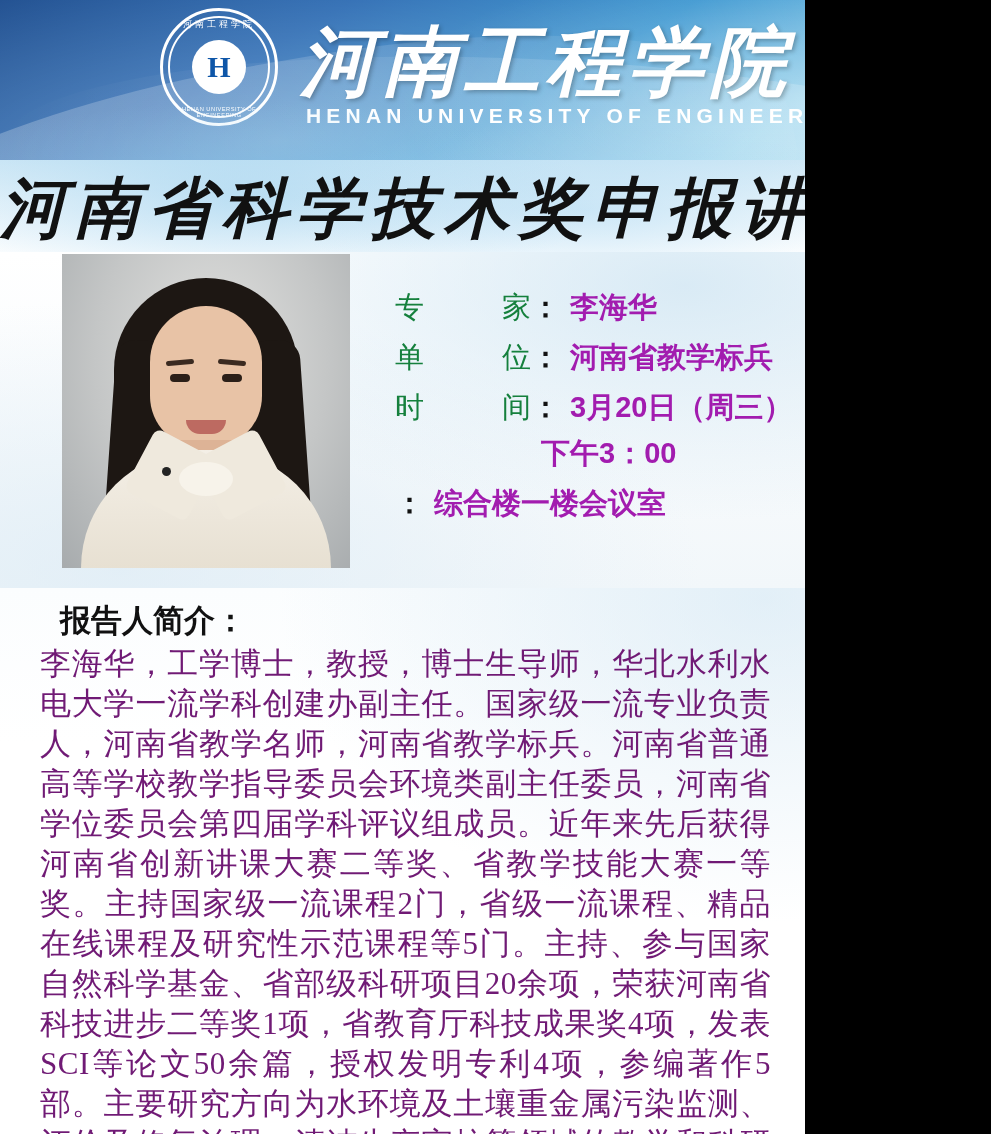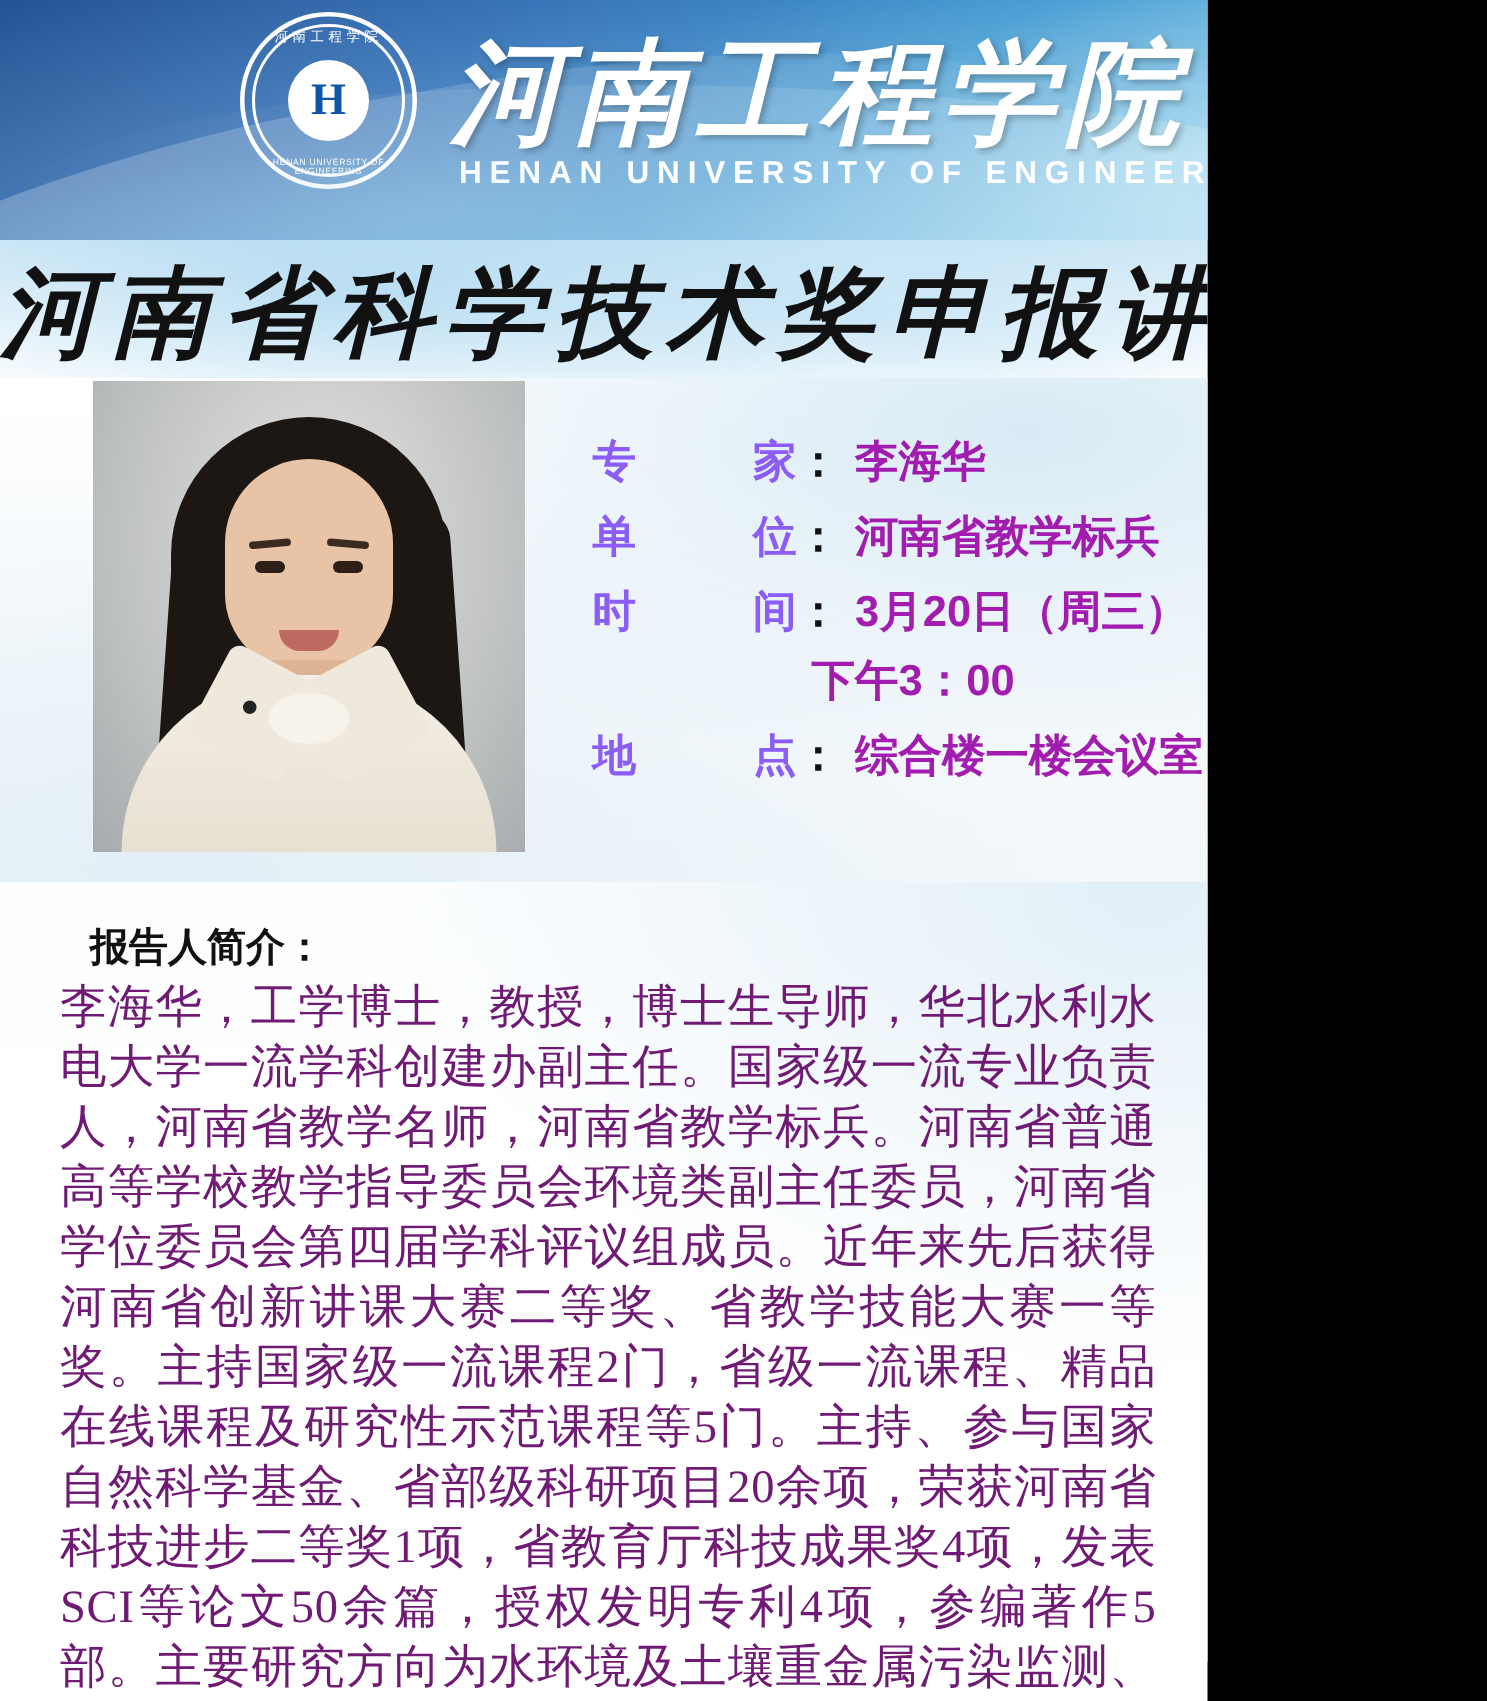--- a/index.html
+++ b/index.html
@@ -308,22 +308,22 @@
   .info-row {
     display: flex;
     align-items: baseline;
     margin-bottom: 10px;
     white-space: nowrap;
   }
   .info-label {
     display: inline-block;
     width: 136px;
     font-size: 29px;
-    font-weight: bold;
-    color: #8b5cf6;
+    font-weight: normal;
+    color: #15803d;
     font-family: "Liberation Sans", "DejaVu Sans", sans-serif;
     letter-spacing: 0;
     text-align: justify;
     text-align-last: justify;
   }
   .info-colon {
     font-size: 29px;
     font-weight: bold;
     color: #111;
     padding-right: 10px;
@@ -348,24 +348,24 @@
     box-sizing: border-box;
   }
   .bio .bio-bg {
     position: absolute; inset: 0;
     background:
       radial-gradient(ellipse at 95% 2%, rgba(206,228,242,.55) 0%, rgba(255,255,255,0) 45%),
       linear-gradient(180deg, #fbfdfe 0%, #ffffff 30%, #ffffff 100%);
   }
   .bio-heading {
     position: relative;
-    font-size: 26px;
+    font-size: 31px;
     font-weight: bold;
     color: #111;
-    margin: 18px 0 2px 20px;
+    margin: 4px 0 2px 20px;
     font-family: "Liberation Serif", "DejaVu Serif", serif;
   }
   .bio-text {
     position: relative;
     font-size: 31px;
     line-height: 40px;
     color: #701a75;
     text-align: justify;
     font-family: "Liberation Serif", "DejaVu Serif", serif;
     margin: 0;
@@ -438,21 +438,20 @@
         <span class="info-label">时间</span>
         <span class="info-colon">：</span>
         <span class="info-value">3月20日（周三）</span>
       </div>
       <div class="info-row continuation">
         <span class="info-label"></span>
         <span class="info-colon"></span>
         <span class="info-value">下午3：00</span>
       </div>
       <div class="info-row">
-        <span class="info-label">地点</span>
         <span class="info-colon">：</span>
         <span class="info-value">综合楼一楼会议室</span>
       </div>
     </div>
   </div>
 
   <div class="bio">
     <div class="bio-bg"></div>
     <div class="bio-heading">报告人简介：</div>
     <div class="bio-text">李海华，工学博士，教授，博士生导师，华北水利水电大学一流学科创建办副主任。国家级一流专业负责人，河南省教学名师，河南省教学标兵。河南省普通高等学校教学指导委员会环境类副主任委员，河南省学位委员会第四届学科评议组成员。近年来先后获得河南省创新讲课大赛二等奖、省教学技能大赛一等奖。主持国家级一流课程2门，省级一流课程、精品在线课程及研究性示范课程等5门。主持、参与国家自然科学基金、省部级科研项目20余项，荣获河南省科技进步二等奖1项，省教育厅科技成果奖4项，发表SCI等论文50余篇，授权发明专利4项，参编著作5部。主要研究方向为水环境及土壤重金属污染监测、评价及修复治理、清洁生产审核等领域的教学和科研工作。</div>

